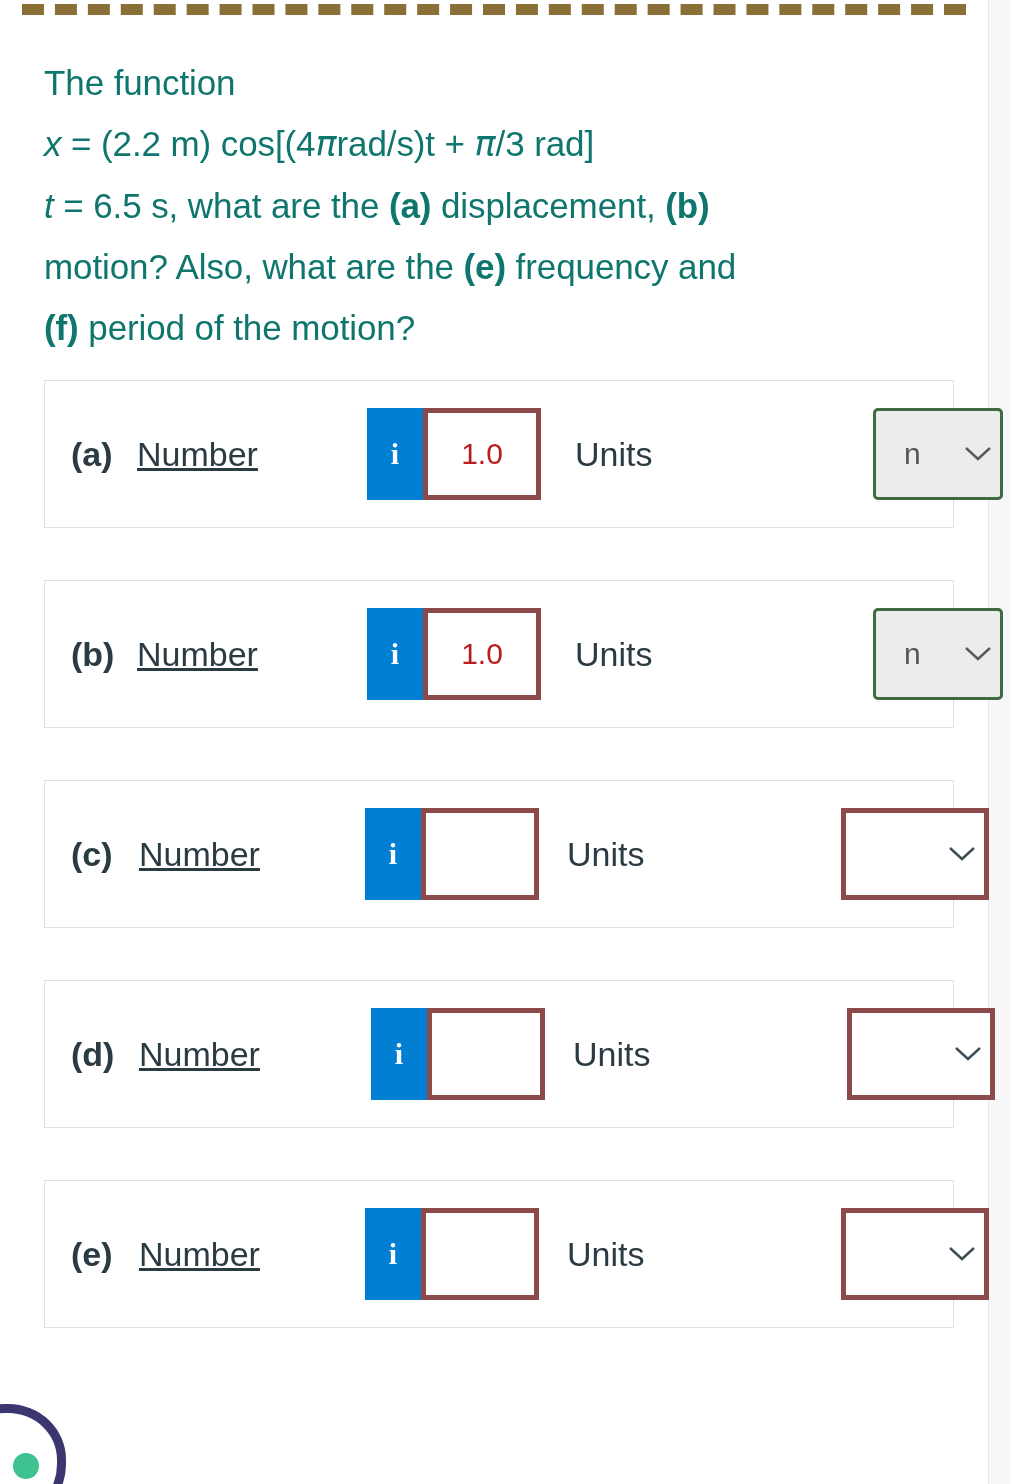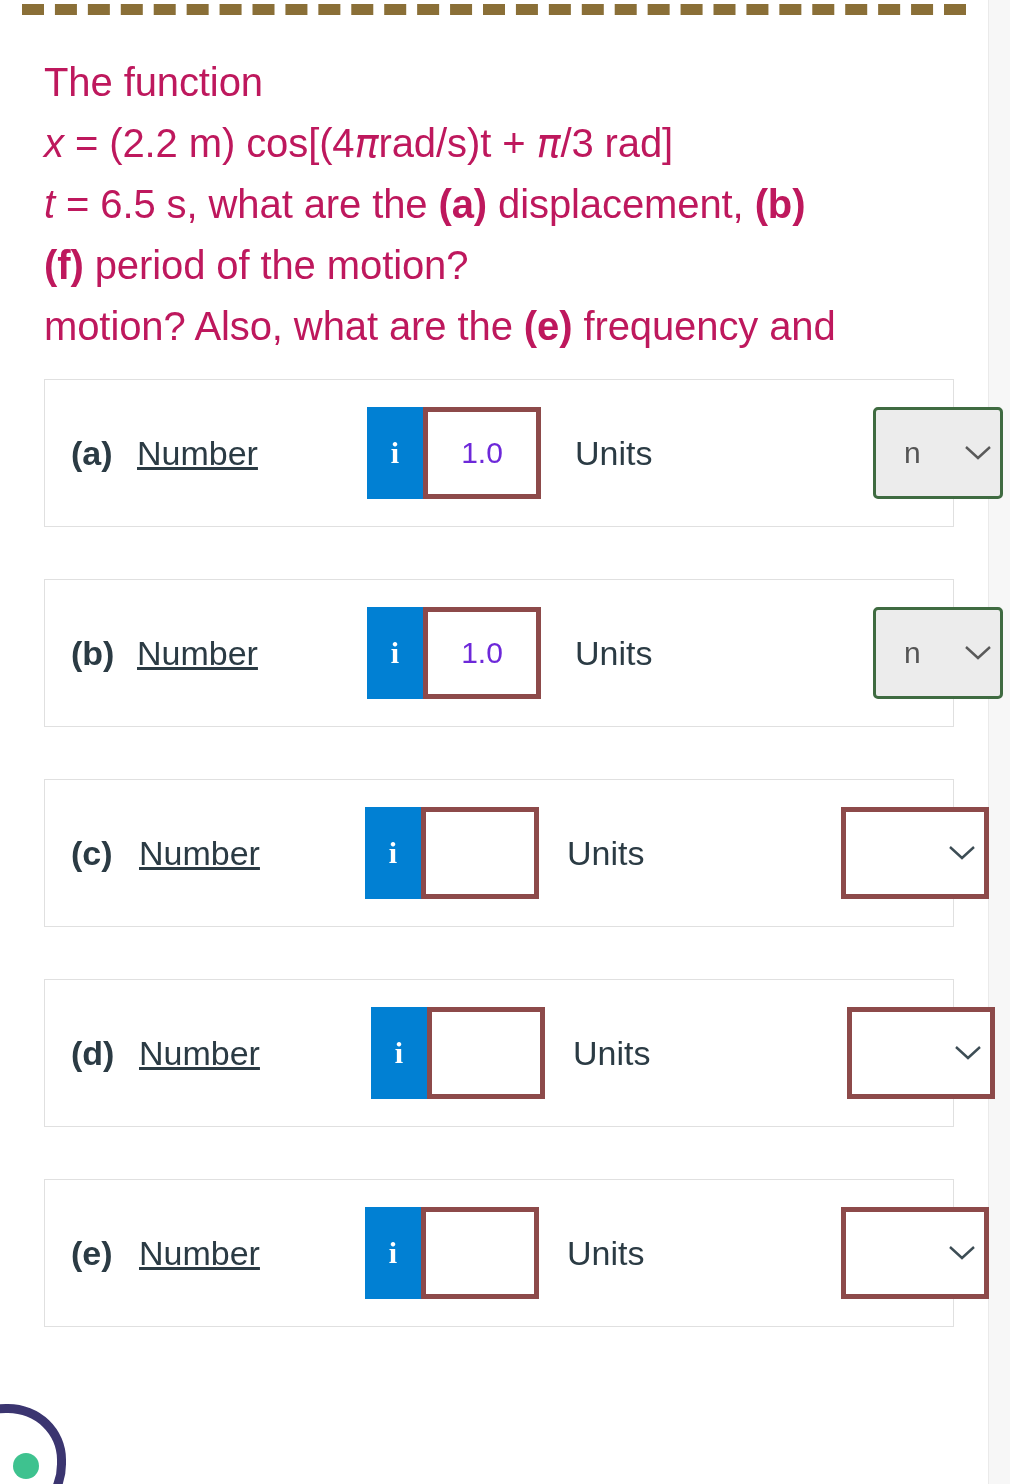--- a/index.html
+++ b/index.html
@@ -34,23 +34,23 @@
 
   .content {
     position: absolute;
     top: 0; left: 0;
     width: 988px;
     padding: 52px 40px 0 44px;
   }
 
   
   .prompt {
-    font-size: 40px;
+    font-size: 35px;
     line-height: 61px;
-    color: #be185d;
+    color: #0f766e;
     letter-spacing: -0.1px;
     margin: 0 0 22px 0;
     max-width: 930px;
   }
   .prompt .ln { display: block; white-space: nowrap; }
   .prompt b { font-weight: 700; }
   .prompt i { font-style: italic; }
   .prompt .pi { font-style: italic; font-family: "DejaVu Sans", sans-serif; }
 
   
@@ -100,21 +100,21 @@
     cursor: pointer;
     border: none;
     flex: none;
   }
   .num-input {
     width: 118px;
     height: 92px;
     border: 5px solid #8d4a4a;
     background: #ffffff;
     font-size: 30px;
-    color: #6d28d9;
+    color: #b91c1c;
     font-family: "Liberation Sans", sans-serif;
     text-align: center;
     padding: 0 4px;
     outline: none;
     flex: none;
   }
 
   .units-label {
     font-size: 34px;
     font-weight: 400;
@@ -211,22 +211,22 @@
 
 <div class="page-gutter"></div>
 <div class="top-dashed-rule"></div>
 
 <div class="content">
 
   <div class="prompt">
     <span class="ln">The function</span>
     <span class="ln"><i>x</i><span> = (2.2 m) cos[(4</span><span class="pi">π</span><span>rad/s)t + </span><span class="pi">π</span><span>/3 rad]</span></span>
     <span class="ln"><i>t</i><span> = 6.5 s, what are the </span><b>(a)</b><span> displacement, </span><b>(b)</b></span>
+    <span class="ln"><span>motion? Also, what are the </span><b>(e)</b><span> frequency and</span></span>
     <span class="ln"><b>(f)</b><span> period of the motion?</span></span>
-    <span class="ln"><span>motion? Also, what are the </span><b>(e)</b><span> frequency and</span></span>
   </div>
 
   <div class="answer-row row-a">
     <span class="part-label">(a)</span>
     <span class="number-label">Number</span>
     <span class="entry-group">
       <button class="info-btn">i</button>
       <input class="num-input" type="text" value="1.0" style="">
     </span>
     <span class="units-label">Units</span>

